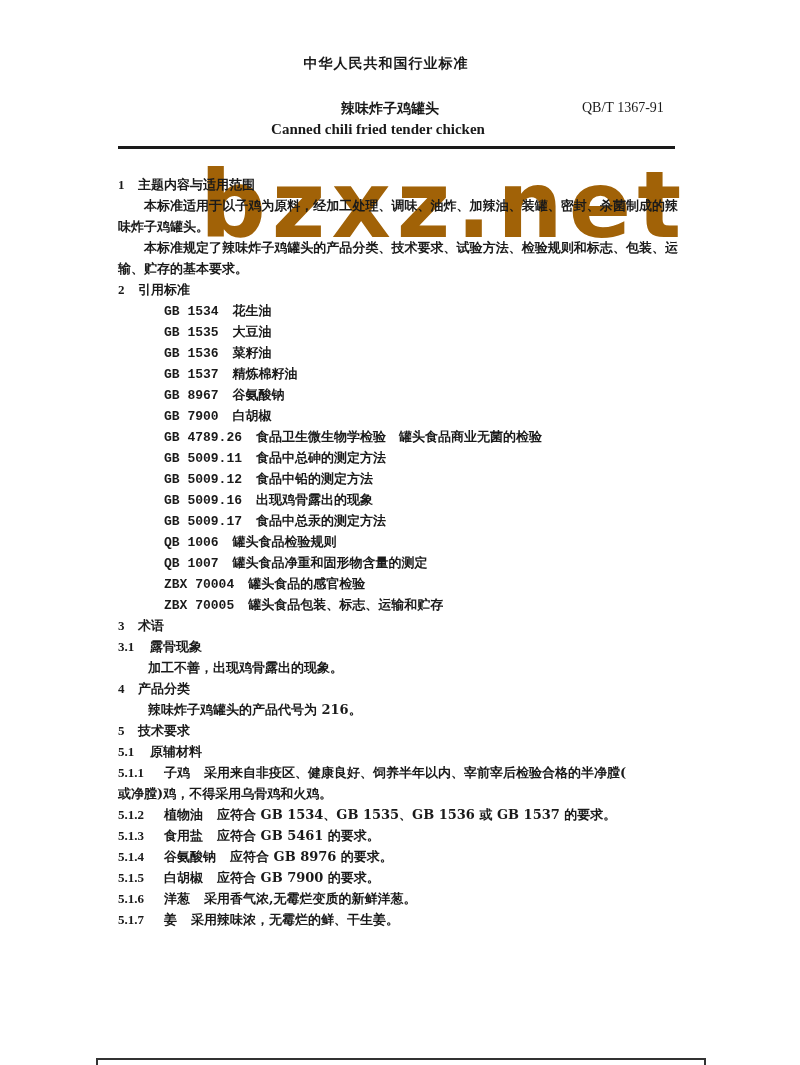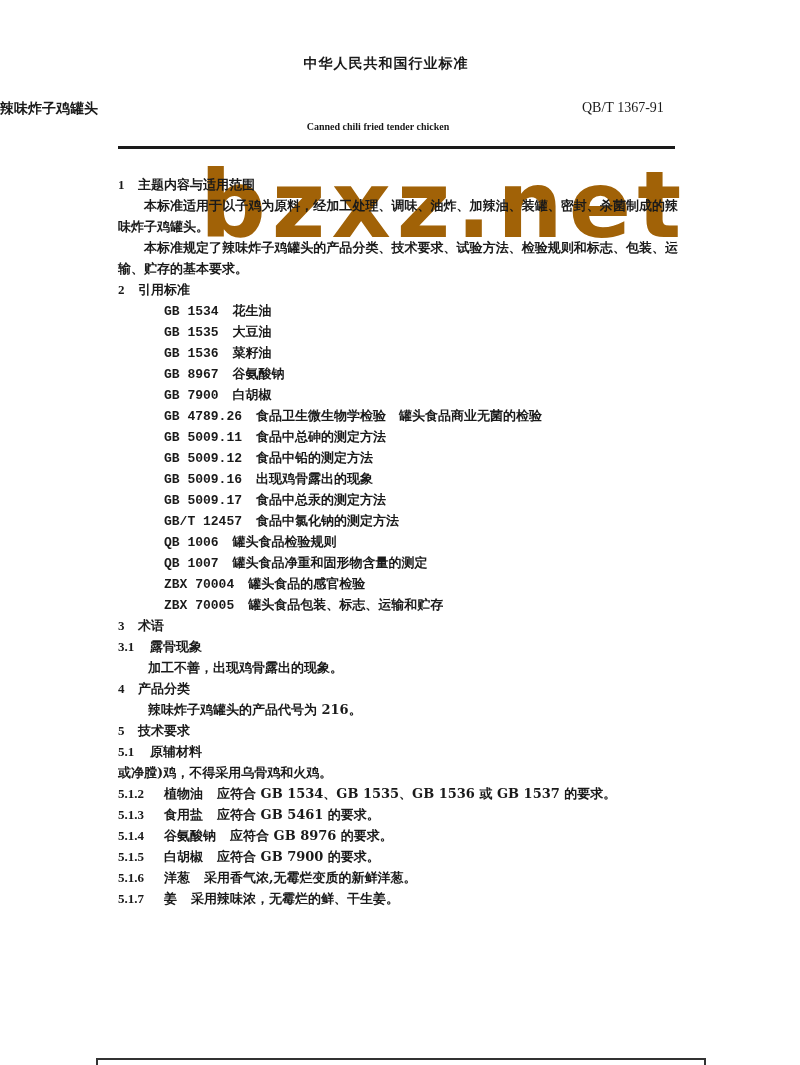--- a/index.html
+++ b/index.html
@@ -40,40 +40,41 @@
       text-align: center;
       font-size: 14px;
       font-weight: bold;
       letter-spacing: 1px;
       z-index: 1;
     }
     .std-title-cn {
       position: absolute;
       top: 100px;
       left: 0; width: 780px;
+      text-align: center;
       font-size: 14px;
       font-weight: bold;
       z-index: 1;
     }
     .std-code {
       position: absolute;
       top: 100px;
       left: 582px;
       font-family: "Liberation Serif", "DejaVu Serif", serif;
       font-size: 14px;
       font-weight: normal;
       z-index: 1;
     }
     .std-title-en {
       position: absolute;
       top: 121px;
       left: 0; width: 756px;
       text-align: center;
       font-family: "Liberation Serif", "DejaVu Serif", serif;
-      font-size: 10px;
+      font-size: 15px;
       font-weight: bold;
       z-index: 1;
     }
     .top-rule {
       position: absolute;
       top: 146px;
       left: 118px;
       width: 557px;
       height: 3px;
       background: #1a1a1a;
@@ -152,28 +153,28 @@
     <div class="line para">本标准适用于以子鸡为原料，经加工处理、调味、油炸、加辣油、装罐、密封、杀菌制成的辣味炸子鸡罐头。</div>
     <div class="line para">本标准规定了辣味炸子鸡罐头的产品分类、技术要求、试验方法、检验规则和标志、包装、运输、贮存的基本要求。</div>
 
     <div class="line h1">
       <span class="num">2</span><span>引用标准</span>
     </div>
     <div id="refs-list">
         <div class="line ref"><span class="code">GB 1534</span><span>花生油</span></div>
         <div class="line ref"><span class="code">GB 1535</span><span>大豆油</span></div>
         <div class="line ref"><span class="code">GB 1536</span><span>菜籽油</span></div>
+        <div class="line ref"><span class="code">GB 1537</span><span>精炼棉籽油</span></div>
         <div class="line ref"><span class="code">GB 8967</span><span>谷氨酸钠</span></div>
         <div class="line ref"><span class="code">GB 7900</span><span>白胡椒</span></div>
         <div class="line ref"><span class="code">GB 4789.26</span><span>食品卫生微生物学检验　罐头食品商业无菌的检验</span></div>
         <div class="line ref"><span class="code">GB 5009.11</span><span>食品中总砷的测定方法</span></div>
         <div class="line ref"><span class="code">GB 5009.12</span><span>食品中铅的测定方法</span></div>
         <div class="line ref"><span class="code">GB 5009.16</span><span>出现鸡骨露出的现象</span></div>
         <div class="line ref"><span class="code">GB 5009.17</span><span>食品中总汞的测定方法</span></div>
-        <div class="line ref"><span class="code">GB/T 12457</span><span>食品中氯化钠的测定方法</span></div>
         <div class="line ref"><span class="code">QB 1006</span><span>罐头食品检验规则</span></div>
         <div class="line ref"><span class="code">QB 1007</span><span>罐头食品净重和固形物含量的测定</span></div>
         <div class="line ref"><span class="code">ZBX 70004</span><span>罐头食品的感官检验</span></div>
         <div class="line ref"><span class="code">ZBX 70005</span><span>罐头食品包装、标志、运输和贮存</span></div>
       </div>
 
     <div class="line h1">
       <span class="num">3</span><span>术语</span>
     </div>
     <div class="line h2">
@@ -186,20 +187,21 @@
     </div>
     <div class="line indent-text">辣味炸子鸡罐头的产品代号为 216。</div>
 
     <div class="line h1">
       <span class="num">5</span><span>技术要求</span>
     </div>
     <div class="line h2">
       <span class="num">5.1</span><span>原辅材料</span>
     </div>
     <div id="items-list">
+        <div class="line h3"><span class="num">5.1.1</span><span>子鸡</span><span class="sep"></span><span>采用来自非疫区、健康良好、饲养半年以内、宰前宰后检验合格的半净膛(</span></div>
         <div class="line">或净膛)鸡，不得采用乌骨鸡和火鸡。</div>
         <div class="line h3"><span class="num">5.1.2</span><span>植物油</span><span class="sep"></span><span>应符合 GB 1534、GB 1535、GB 1536 或 GB 1537 的要求。</span></div>
         <div class="line h3"><span class="num">5.1.3</span><span>食用盐</span><span class="sep"></span><span>应符合 GB 5461 的要求。</span></div>
         <div class="line h3"><span class="num">5.1.4</span><span>谷氨酸钠</span><span class="sep"></span><span>应符合 GB 8976 的要求。</span></div>
         <div class="line h3"><span class="num">5.1.5</span><span>白胡椒</span><span class="sep"></span><span>应符合 GB 7900 的要求。</span></div>
         <div class="line h3"><span class="num">5.1.6</span><span>洋葱</span><span class="sep"></span><span>采用香气浓,无霉烂变质的新鲜洋葱。</span></div>
         <div class="line h3"><span class="num">5.1.7</span><span>姜</span><span class="sep"></span><span>采用辣味浓，无霉烂的鲜、干生姜。</span></div>
       </div>
 
   </div>

